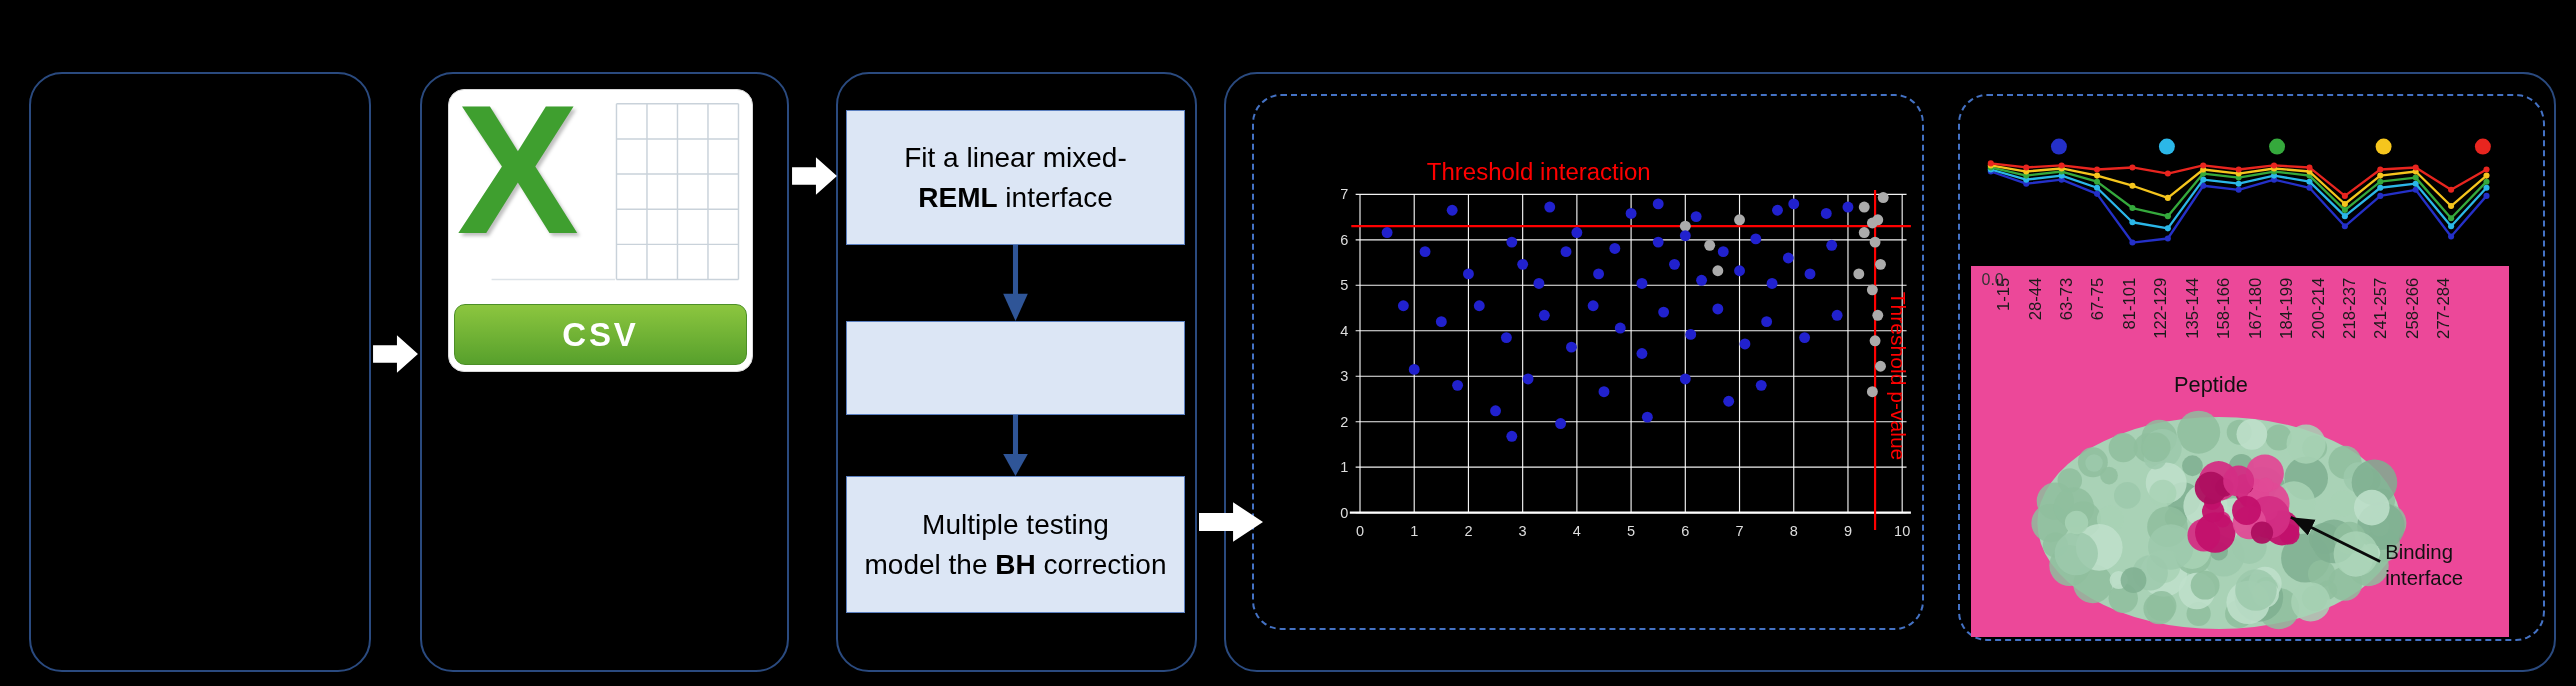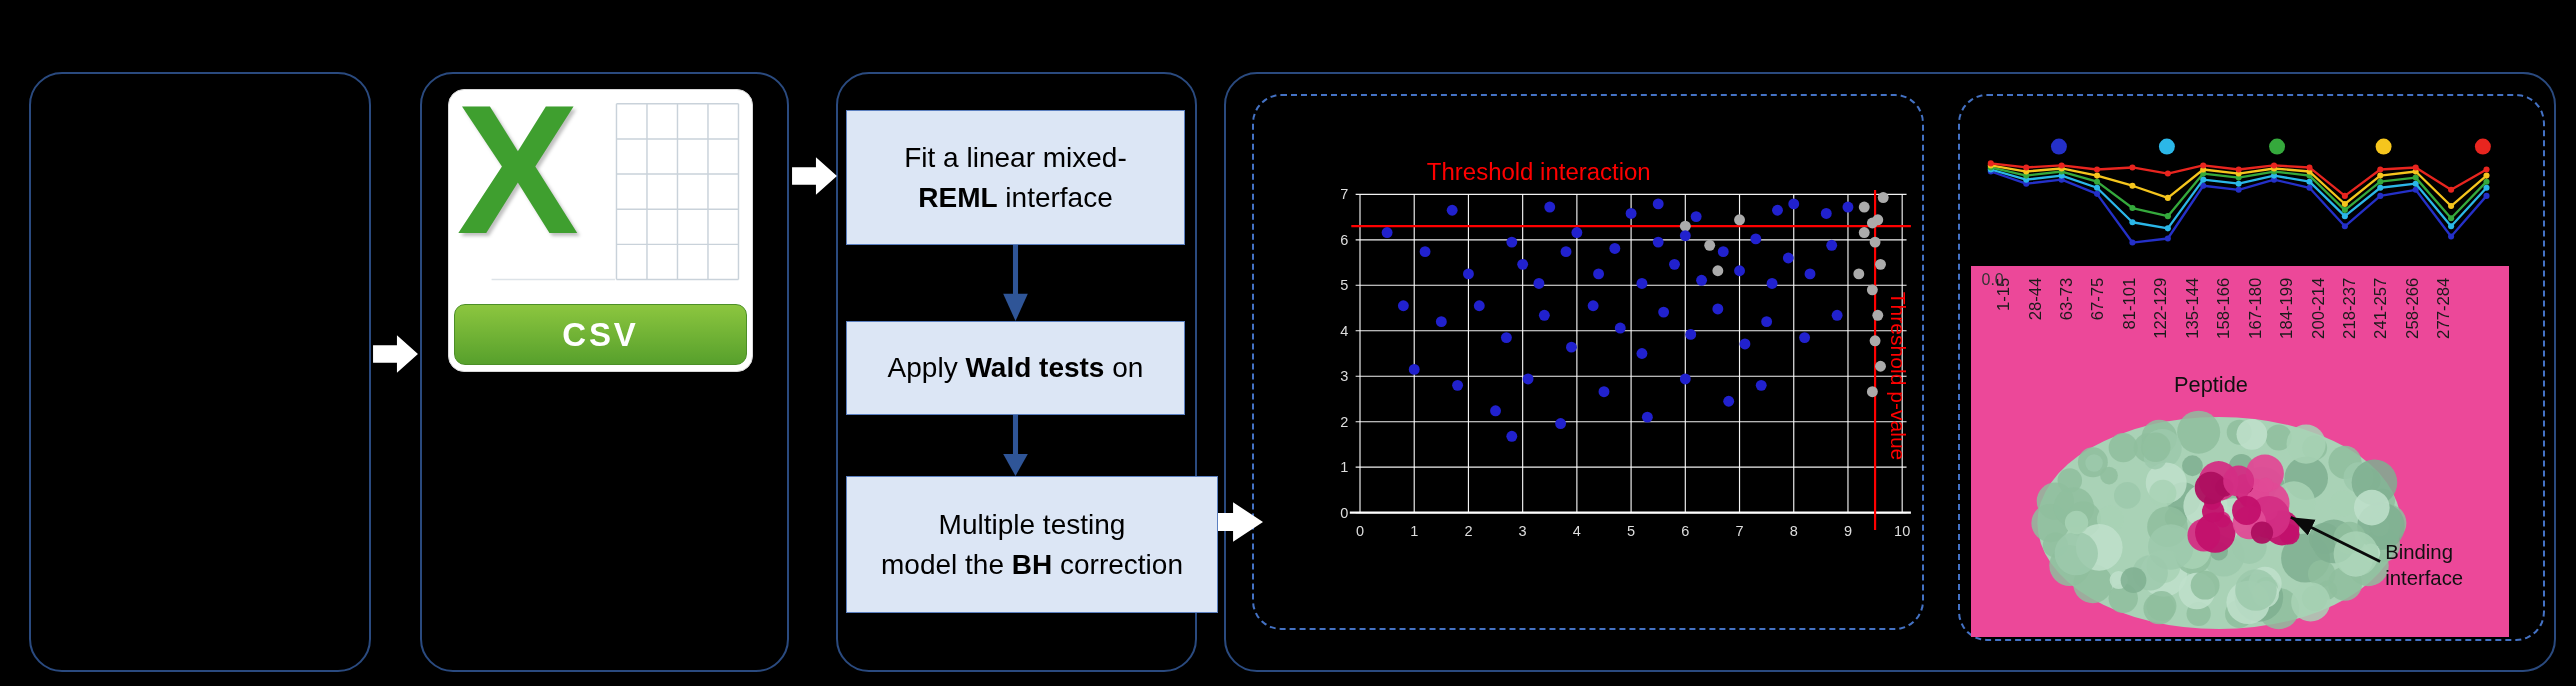--- a/index.html
+++ b/index.html
@@ -67,27 +67,26 @@
 
   <div class="step" style="left:846px;top:110px;width:339px;height:135px">
     <div><span>Fit a linear mixed-</span></div>
     <div><b>REML</b><span> interface</span></div>
   </div>
   <svg class="abs" style="left:1001px;top:245px" width="29" height="76" viewBox="0 0 40 100" preserveAspectRatio="none">
     <line x1="20" y1="0" x2="20" y2="68" stroke="#2F5597" stroke-width="7"></line>
     <polygon points="3,64 37,64 20,100" fill="#2F5597"></polygon>
   </svg>
   <div class="step" style="left:846px;top:321px;width:339px;height:94px">
-    <div><span>Apply </span><b>Wald tests</b><span> on</span></div>
   </div>
   <svg class="abs" style="left:1001px;top:415px" width="29" height="61" viewBox="0 0 40 100" preserveAspectRatio="none">
     <line x1="20" y1="0" x2="20" y2="68" stroke="#2F5597" stroke-width="7"></line>
     <polygon points="3,64 37,64 20,100" fill="#2F5597"></polygon>
   </svg>
-  <div class="step" style="left:846px;top:476px;width:372px;height:137px">
+  <div class="step" style="left:846px;top:476px;width:339px;height:137px">
     <div><span>Multiple testing</span></div>
     <div><span>model the </span><b>BH</b><span> correction</span></div>
   </div>
 
   <svg id="scatter-svg" class="abs" style="left:1330px;top:158px" width="608" height="407" viewBox="0 0 836 560">
     <g id="scatter-g">
         <line x1="41" y1="50" x2="41" y2="488" stroke="#ffffff" stroke-width="1.6" stroke-opacity="0.95"></line>
         <line x1="115.6" y1="50" x2="115.6" y2="488" stroke="#ffffff" stroke-width="1.6" stroke-opacity="0.95"></line>
         <line x1="190.2" y1="50" x2="190.2" y2="488" stroke="#ffffff" stroke-width="1.6" stroke-opacity="0.95"></line>
         <line x1="264.8" y1="50" x2="264.8" y2="488" stroke="#ffffff" stroke-width="1.6" stroke-opacity="0.95"></line>

